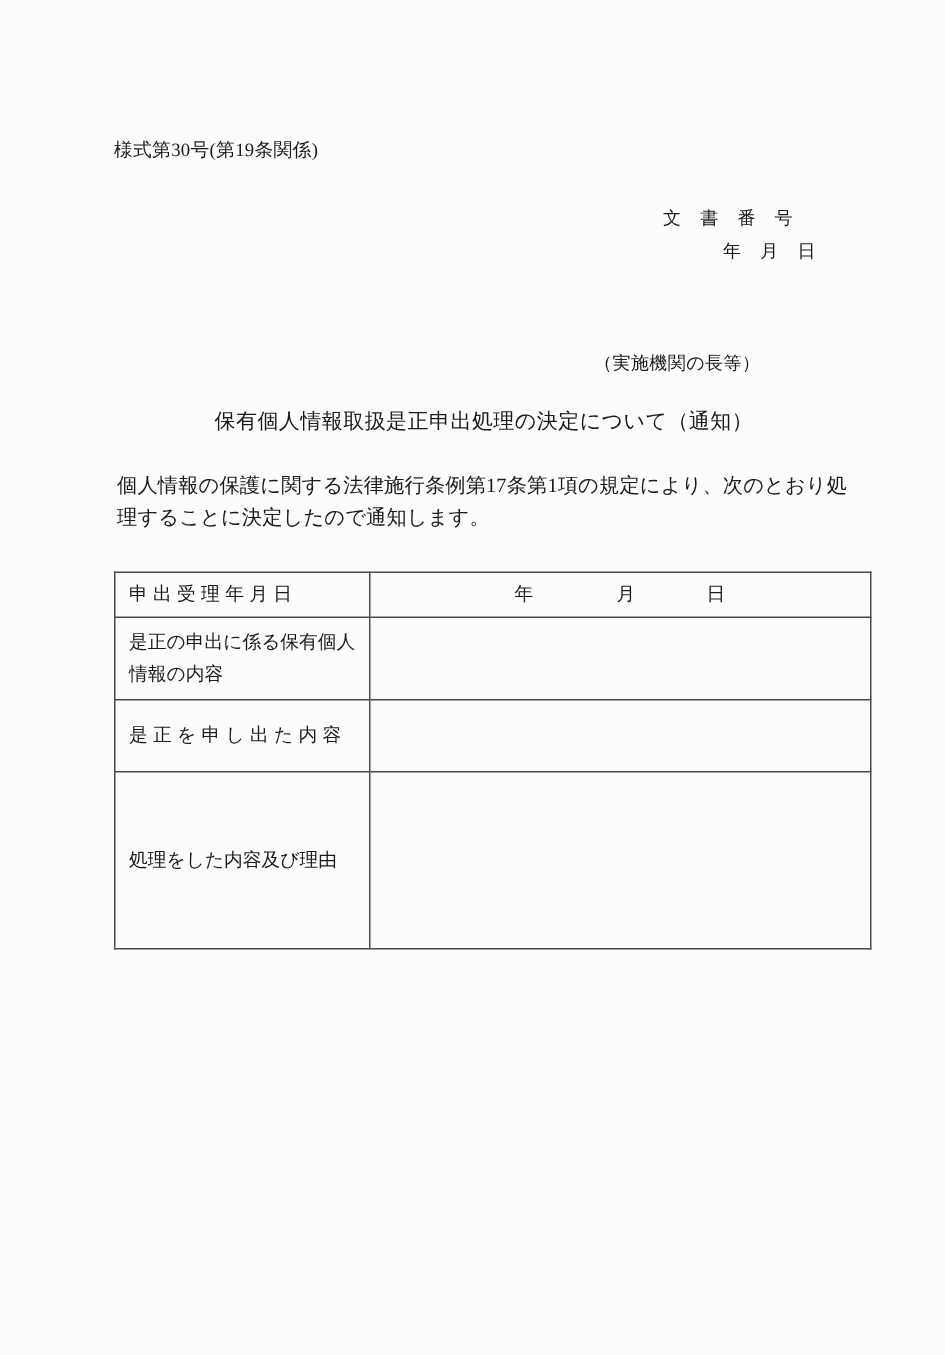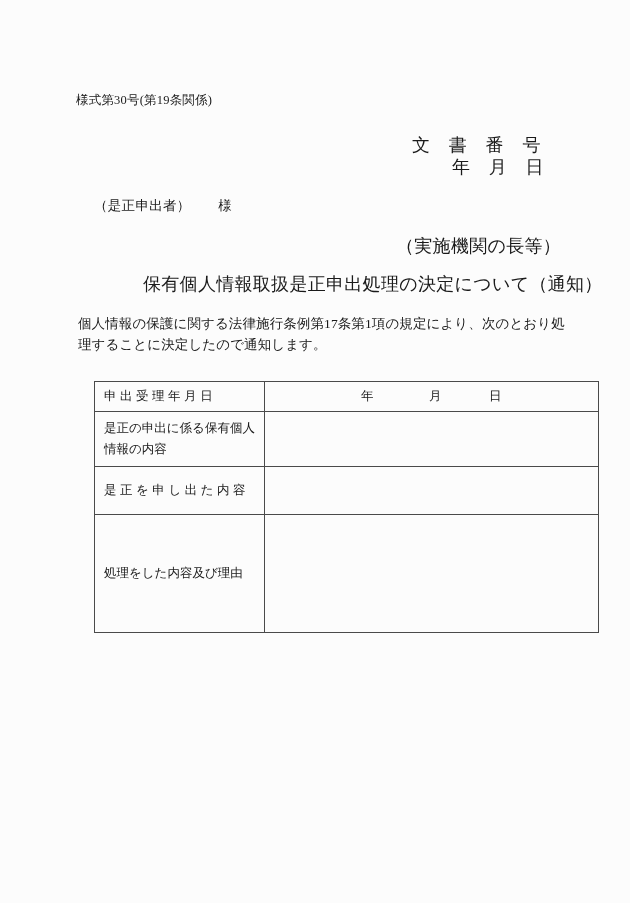--- a/index.html
+++ b/index.html
@@ -31,21 +31,21 @@
     letter-spacing: 0.2px;
     white-space: nowrap;
   }
 
   
   .docno-block {
     position: absolute;
     right: 86px;
     top: 134px;
     text-align: left;
-    font-size: 18px;
+    font-size: 12px;
   }
   .docno-line {
     white-space: nowrap;
     line-height: 22px;
     letter-spacing: 0.4px;
   }
   .docno-line.lead {
     padding-left: 0px;
   }
   .docno-line.date {
@@ -60,31 +60,31 @@
     font-size: 13.5px;
     white-space: nowrap;
     letter-spacing: 0.3px;
   }
 
   
   .issuer {
     position: absolute;
     left: 396px;
     top: 234px;
-    font-size: 18px;
+    font-size: 12px;
     white-space: nowrap;
     letter-spacing: 0.3px;
   }
 
   
   .doc-title {
     position: absolute;
     left: 143px;
     top: 272px;
-    font-size: 18px;
+    font-size: 14px;
     white-space: nowrap;
     letter-spacing: 0.3px;
   }
 
   
   .body-text {
     position: absolute;
     left: 78px;
     top: 313px;
     width: 468px;
@@ -96,21 +96,21 @@
     display: block;
     white-space: nowrap;
   }
   .body-text .ln.first {
     text-indent: 42px;
   }
 
   
   .form-table {
     position: absolute;
-    left: 94px;
+    left: 76px;
     top: 381px;
     width: 465px;
     border-collapse: collapse;
     table-layout: fixed;
     font-size: 12.5px;
   }
   .form-table td {
     border: 1px solid #4a4a4a;
     padding: 0;
     vertical-align: middle;
@@ -185,21 +185,20 @@
 
 <div class="page">
 
   <div class="form-no">様式第30号(第19条関係)</div>
 
   <div class="docno-block">
     <div class="docno-line lead">文　書　番　号</div>
     <div class="docno-line date">年　月　日</div>
   </div>
 
-  <div class="addressee">（是正申出者）　　様</div>
 
   <div class="issuer">（実施機関の長等）</div>
 
   <div class="doc-title">保有個人情報取扱是正申出処理の決定について（通知）</div>
 
   <div class="body-text">
     <span class="ln">個人情報の保護に関する法律施行条例第17条第1項の規定により、次のとおり処</span>
     <span class="ln">理することに決定したので通知します。</span>
   </div>
 

